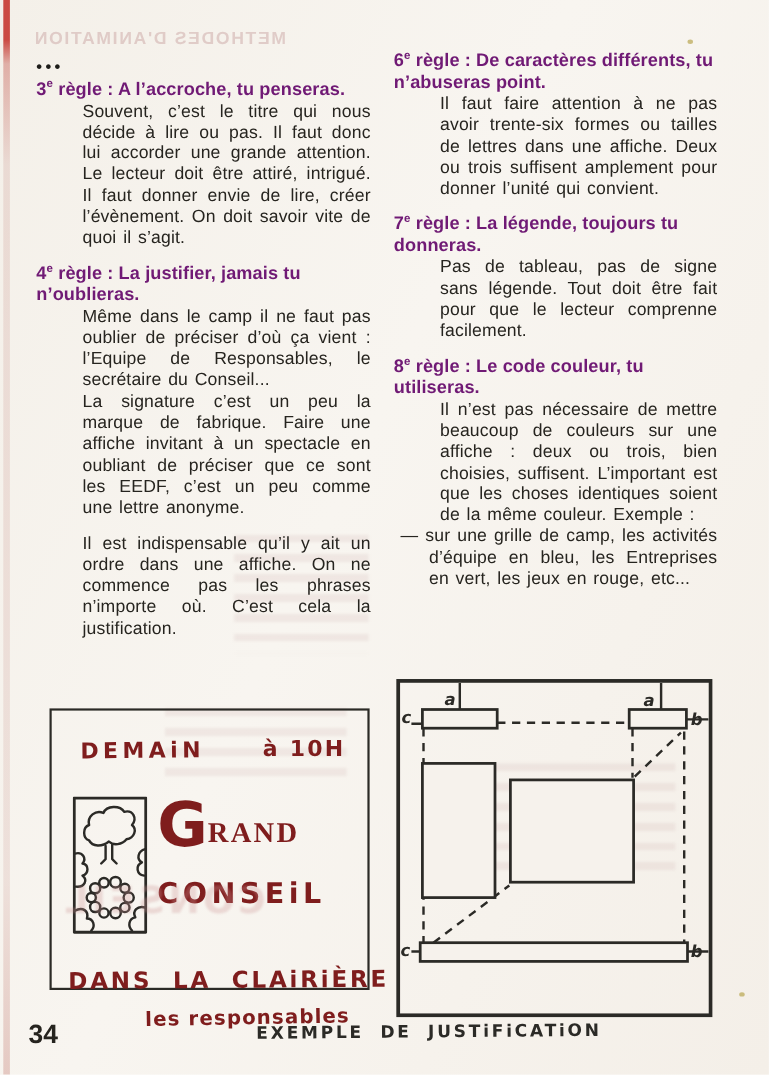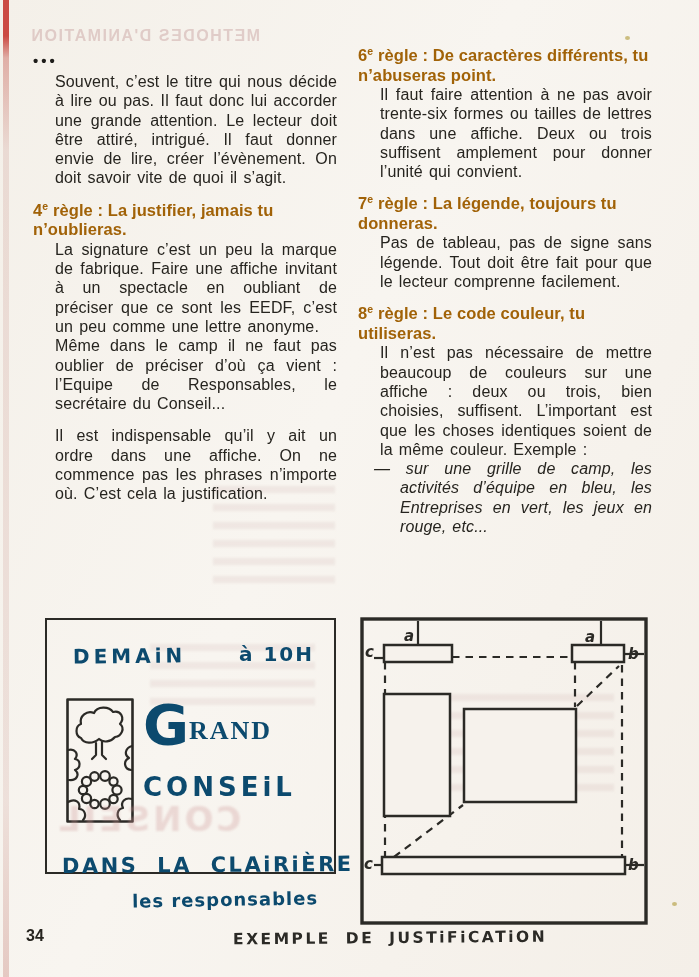--- a/index.html
+++ b/index.html
@@ -24,70 +24,71 @@
   #gb1{ left:213px; top:486px; width:122px; height:108px; }
   #gb2{ left:150px; top:644px; width:165px; height:64px; }
   #gb3{ left:432px; top:694px; width:182px; height:104px; }
   .speck{ position:absolute; width:5px; height:4px; border-radius:50%; background:#b4a043; opacity:.65; }
   
   .col{ position:absolute; }
   .col-left{ left:33px; top:52px; width:304px; }
   .col-right{ left:358px; top:46px; width:294px; }
   .dots{ font-weight:700; font-size:15px; letter-spacing:3px; margin-bottom:3px; color:#1d1c19; }
   .rule{ margin-bottom:13px; }
-  .rule h2{ font-size:16.5px; font-weight:700; line-height:19.5px; letter-spacing:.1px; color:#a16207; }
+  .rule h2{ font-size:16.5px; font-weight:700; line-height:19.5px; letter-spacing:.1px; color:#701a75; }
   .rule h2 sup{ font-size:10.5px; vertical-align:super; line-height:0; }
-  .rule p{ font-size:16px; line-height:19.3px; text-align:justify; margin-left:22px;
+  .rule p{ font-size:16px; line-height:19.3px; text-align:justify; margin-left:42px;
     letter-spacing:.15px; word-spacing:1.5px; }
-  .rule p.b{ padding-left:26px; text-indent:-26px; margin-left:16px;font-style:italic; }
+  .rule p.b{ padding-left:26px; text-indent:-26px; margin-left:6px; }
   
-  .poster{ position:absolute; left:45px; top:618px; width:291px; height:256px;
-    border:2.5px solid #2b2a26; font-family:"DejaVu Sans", sans-serif; color:#0c4a6e; }
+  .poster{ position:absolute; left:45px; top:644px; width:291px; height:256px;
+    border:2.5px solid #2b2a26; font-family:"DejaVu Sans", sans-serif; color:#7f1d1d; }
   .poster>div{ position:absolute; font-weight:700; white-space:nowrap; }
   .p-demain{ left:26px; top:24px; font-size:20px; letter-spacing:4px; transform:rotate(-.6deg); }
   .p-time{ right:20px; top:22px; font-size:20px; letter-spacing:2px; }
   .p-tree{ position:absolute; left:19px; top:78px; }
   .p-grand{ left:96px; top:78px; display:flex; align-items:flex-end; }
   .p-grand .bigG{ font-size:56px; line-height:.95; font-weight:700; }
   .p-grand .rest{ font-size:26px; letter-spacing:2px; padding-bottom:5px; font-weight:700;font-family:Liberation Serif, serif; }
   .p-conseil{ left:96px; top:152px; font-size:26px; letter-spacing:4px; }
   .p-lieu{ left:15px; top:233px; font-size:21px; letter-spacing:2.5px; word-spacing:9px; transform:rotate(-.4deg); }
   .p-sig{ right:16px; top:269px; font-size:18px; letter-spacing:1px; transform:rotate(-1deg); }
   
   .diagram{ position:absolute; left:360px; top:617px; width:288px; height:308px; }
   .diagram text{ font-family:"DejaVu Sans", sans-serif; font-style:italic; font-weight:700;
     font-size:15px; fill:#2b2a26; }
   
-  .pagenum{ position:absolute; left:26px; top:927px; font-size:16px; font-weight:700; }
+  .pagenum{ position:absolute; left:26px; top:927px; font-size:24px; font-weight:700; }
   .caption{ position:absolute; left:233px; top:929px; font-family:"DejaVu Sans", sans-serif;
     font-weight:700; font-size:15.5px; letter-spacing:2.5px; word-spacing:7px;
     color:#2b2a26; transform:rotate(-.5deg); white-space:nowrap; }
 </style>
 </head>
 <body>
 
 <div class="red-edge"></div>
 <div class="ghost ghost-header">METHODES D'ANIMATION</div>
 <div class="ghost-lines" id="gb1"></div>
 <div class="ghost-lines" id="gb2"></div>
 <div class="ghost-lines" id="gb3"></div>
 <div class="speck" style="left:625px; top:36px;"></div>
 <div class="speck" style="left:672px; top:902px;"></div>
 
 <div class="col col-left">
   <div class="dots">•••</div>
 
   <section class="rule">
+    <h2><span>3</span><sup>e</sup><span> règle : A l’accroche, tu penseras.</span></h2>
     <p>Souvent, c’est le titre qui nous décide à lire ou pas. Il faut donc lui accorder une grande attention. Le lecteur doit être attiré, intrigué. Il faut donner envie de lire, créer l’évènement. On doit savoir vite de quoi il s’agit.</p>
   </section>
 
   <section class="rule">
     <h2><span>4</span><sup>e</sup><span> règle : La justifier, jamais tu n’oublieras.</span></h2>
+    <p>Même dans le camp il ne faut pas oublier de préciser d’où ça vient : l’Equipe de Responsables, le secrétaire du Conseil...</p>
     <p>La signature c’est un peu la marque de fabrique. Faire une affiche invitant à un spectacle en oubliant de préciser que ce sont les EEDF, c’est un peu comme une lettre anonyme.</p>
-    <p>Même dans le camp il ne faut pas oublier de préciser d’où ça vient : l’Equipe de Responsables, le secrétaire du Conseil...</p>
   </section>
 
   <section class="rule">
     <p>Il est indispensable qu’il y ait un ordre dans une affiche. On ne commence pas les phrases n’importe où. C’est cela la justification.</p>
   </section>
 </div>
 
 <div class="col col-right">
   <section class="rule">
     <h2><span>6</span><sup>e</sup><span> règle : De caractères différents, tu n’abuseras point.</span></h2>

